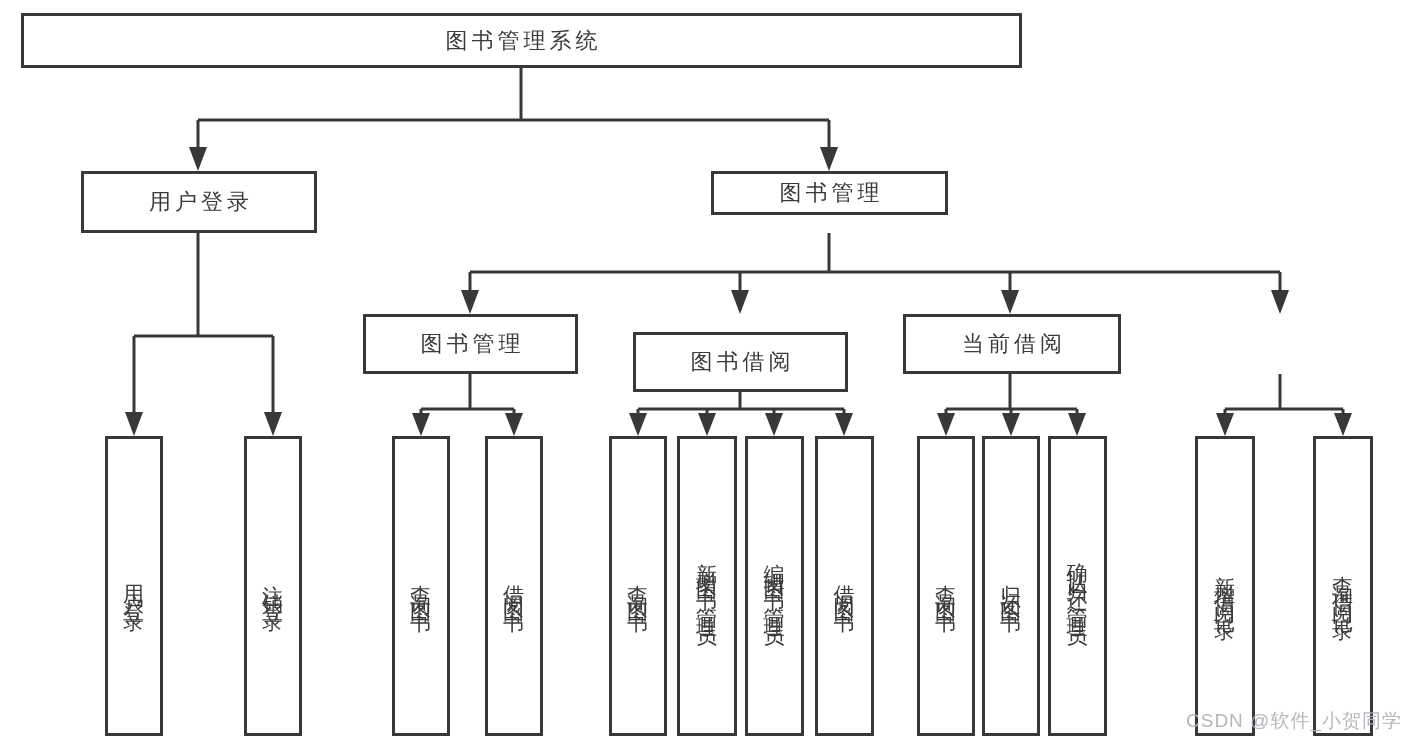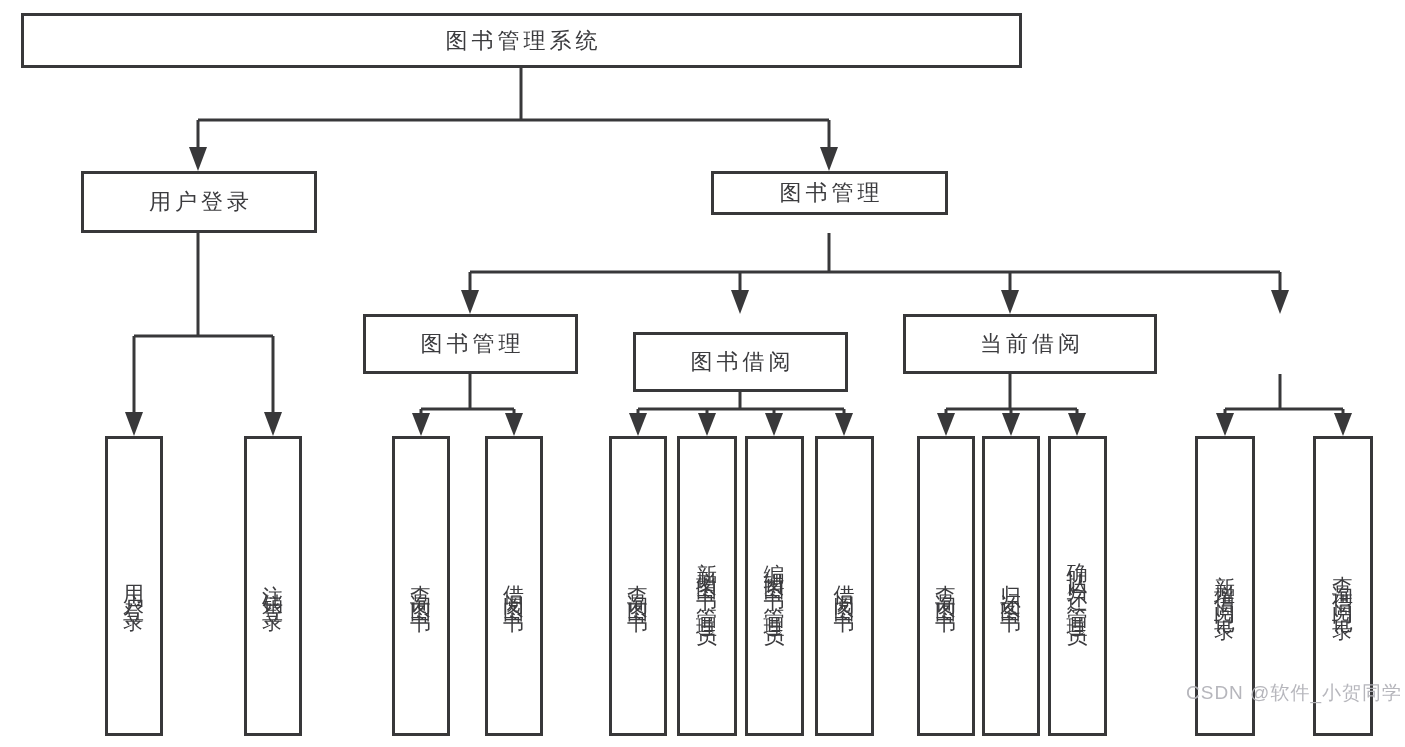--- a/index.html
+++ b/index.html
@@ -39,21 +39,21 @@
     writing-mode: vertical-rl;
     text-orientation: mixed;
     font-size: 21px;
     letter-spacing: 9px;
     line-height: 1;
     white-space: nowrap;
   }
   .watermark {
     position: absolute;
     left: 1186px;
-    top: 680px;
+    top: 708px;
     font-size: 19px;
     letter-spacing: 1px;
     color: rgba(178, 178, 184, 0.95);
     z-index: 5;
     white-space: nowrap;
   }
 </style>
 </head>
 <body>
 
@@ -139,21 +139,21 @@
   <div class="box hbox" style="left:711px;top:171px;width:237px;height:44px">
     <span>图书管理</span>
   </div>
 
   <div class="box hbox" style="left:363px;top:314px;width:215px;height:60px">
     <span>图书管理</span>
   </div>
   <div class="box hbox" style="left:633px;top:332px;width:215px;height:60px">
     <span>图书借阅</span>
   </div>
-  <div class="box hbox" style="left:903px;top:314px;width:254px;height:60px">
+  <div class="box hbox" style="left:903px;top:314px;width:218px;height:60px">
     <span>当前借阅</span>
   </div>
 
   <div class="box vbox" style="left:105px;top:436px;width:58px;height:300px">
     <span>用户登录</span>
   </div>
   <div class="box vbox" style="left:244px;top:436px;width:58px;height:300px">
     <span>注销登录</span>
   </div>
 

